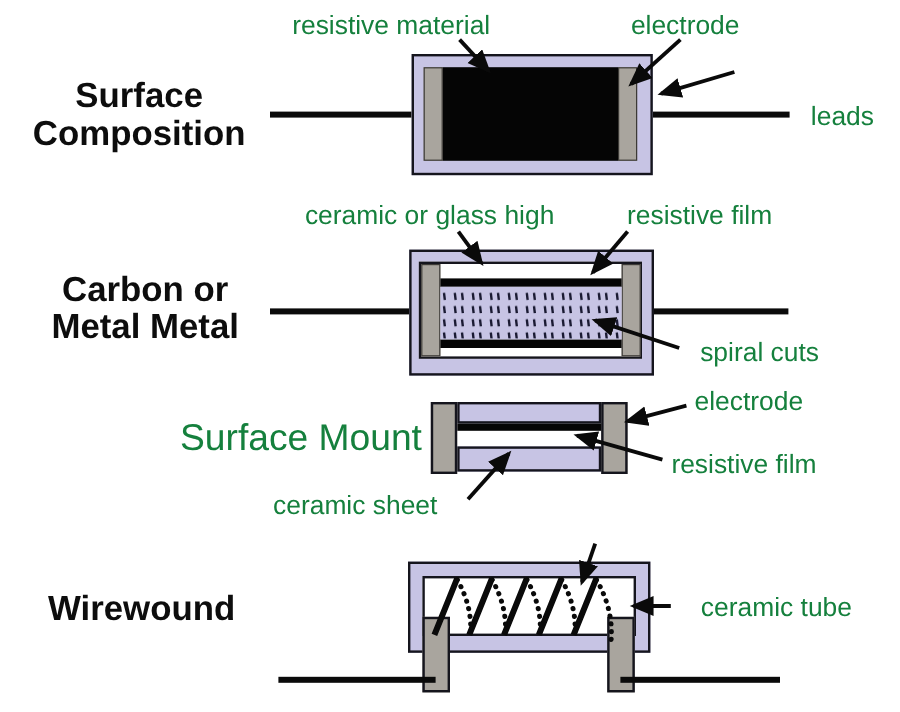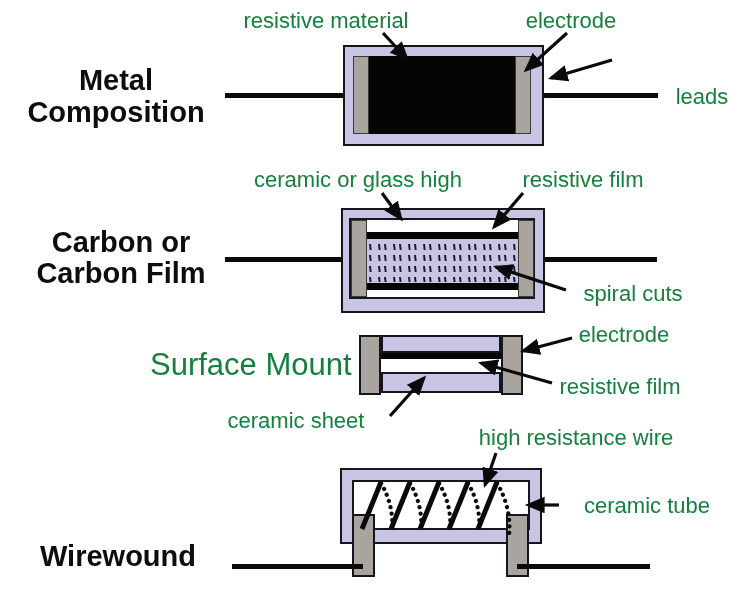--- a/index.html
+++ b/index.html
@@ -23,39 +23,39 @@
   .whitebox{background:#ffffff;border:2px solid #15151d;}
   .film{background:#050505;}
   svg.overlay{position:absolute;left:0;top:0;pointer-events:none;z-index:30;}
 </style>
 </head>
 <body>
 
 <div id="canvas">
 
   <div class="abs sec-title" style="left:10px;top:64px;width:212px;">
-    <div>Metal</div>
+    <div>Surface</div>
     <div>Composition</div>
   </div>
 
   <div class="abs lead" style="left:225px;top:93px;width:118px;"></div>
   <div class="abs lead" style="left:544px;top:93px;width:114px;"></div>
 
   <div class="abs lav" style="left:343px;top:45px;width:201px;height:101px;"></div>
   <div class="abs blackcore" style="left:368px;top:56px;width:148px;height:78px;"></div>
   <div class="abs gray" style="left:353px;top:56px;width:16px;height:78px;"></div>
   <div class="abs gray" style="left:515px;top:56px;width:16px;height:78px;"></div>
 
   <div class="abs lbl" style="left:216px;top:8px;width:220px;">resistive material</div>
   <div class="abs lbl" style="left:511px;top:8px;width:120px;">electrode</div>
   <div class="abs lbl" style="left:662px;top:84px;width:80px;">leads</div>
 
   <div class="abs sec-title" style="left:12px;top:227px;width:218px;line-height:31px;">
     <div>Carbon or</div>
-    <div>Carbon Film</div>
+    <div>Metal Metal</div>
   </div>
 
   <div class="abs lead" style="left:225px;top:257px;width:116px;"></div>
   <div class="abs lead" style="left:545px;top:257px;width:112px;"></div>
 
   <div class="abs lav" style="left:341px;top:208px;width:204px;height:105px;"></div>
   <div class="abs whitebox" style="left:349px;top:218px;width:186px;height:81px;"></div>
   <div class="abs gray" style="left:351px;top:220px;width:16px;height:77px;"></div>
   <div class="abs gray" style="left:518px;top:220px;width:16px;height:77px;"></div>
   <div class="abs film" style="left:367px;top:232px;width:151px;height:7px;"></div>
@@ -71,33 +71,32 @@
   <div class="abs lav" style="left:381px;top:335px;width:120px;height:18px;"></div>
   <div class="abs film" style="left:381px;top:353px;width:121px;height:6px;"></div>
   <div class="abs lav" style="left:381px;top:372px;width:120px;height:21px;"></div>
   <div class="abs gray2" style="left:359px;top:335px;width:22px;height:60px;"></div>
   <div class="abs gray2" style="left:501px;top:335px;width:22px;height:60px;"></div>
 
   <div class="abs lbl" style="left:564px;top:322px;width:120px;">electrode</div>
   <div class="abs lbl" style="left:540px;top:374px;width:160px;">resistive film</div>
   <div class="abs lbl" style="left:206px;top:408px;width:180px;">ceramic sheet</div>
 
-  <div class="abs sec-title" style="left:10px;top:492px;width:216px;margin-top:48px;">
+  <div class="abs sec-title" style="left:10px;top:492px;width:216px;">
     <div>Wirewound</div>
   </div>
 
   <div class="abs lav" style="left:340px;top:468px;width:202px;height:76px;"></div>
   <div class="abs whitebox" style="left:352px;top:480px;width:178px;height:50px;"></div>
   <div class="abs gray2" style="left:352px;top:514px;width:23px;height:63px;"></div>
   <div class="abs gray2" style="left:506px;top:514px;width:23px;height:63px;"></div>
 
   <div class="abs lead" style="left:232px;top:564px;width:131px;"></div>
   <div class="abs lead" style="left:517px;top:564px;width:133px;"></div>
 
-  <div class="abs lbl" style="left:446px;top:425px;width:260px;">high resistance wire</div>
   <div class="abs lbl" style="left:557px;top:493px;width:180px;">ceramic tube</div>
 
   <svg class="overlay" width="750" height="593" viewBox="0 0 750 593">
     <defs>
       <marker id="ah" markerWidth="6.5" markerHeight="5.5" refX="5.2" refY="2.6" orient="auto">
         <path d="M0,0 L6.2,2.6 L0,5.2 z" fill="#0a0a0a"></path>
       </marker>
       <pattern id="spiralcuts" width="15" height="11" patternUnits="userSpaceOnUse">
         <path d="M4,2 L4.7,8 M10,2 L10.7,8" stroke="#1a1a32" stroke-width="2" fill="none"></path>
       </pattern>

